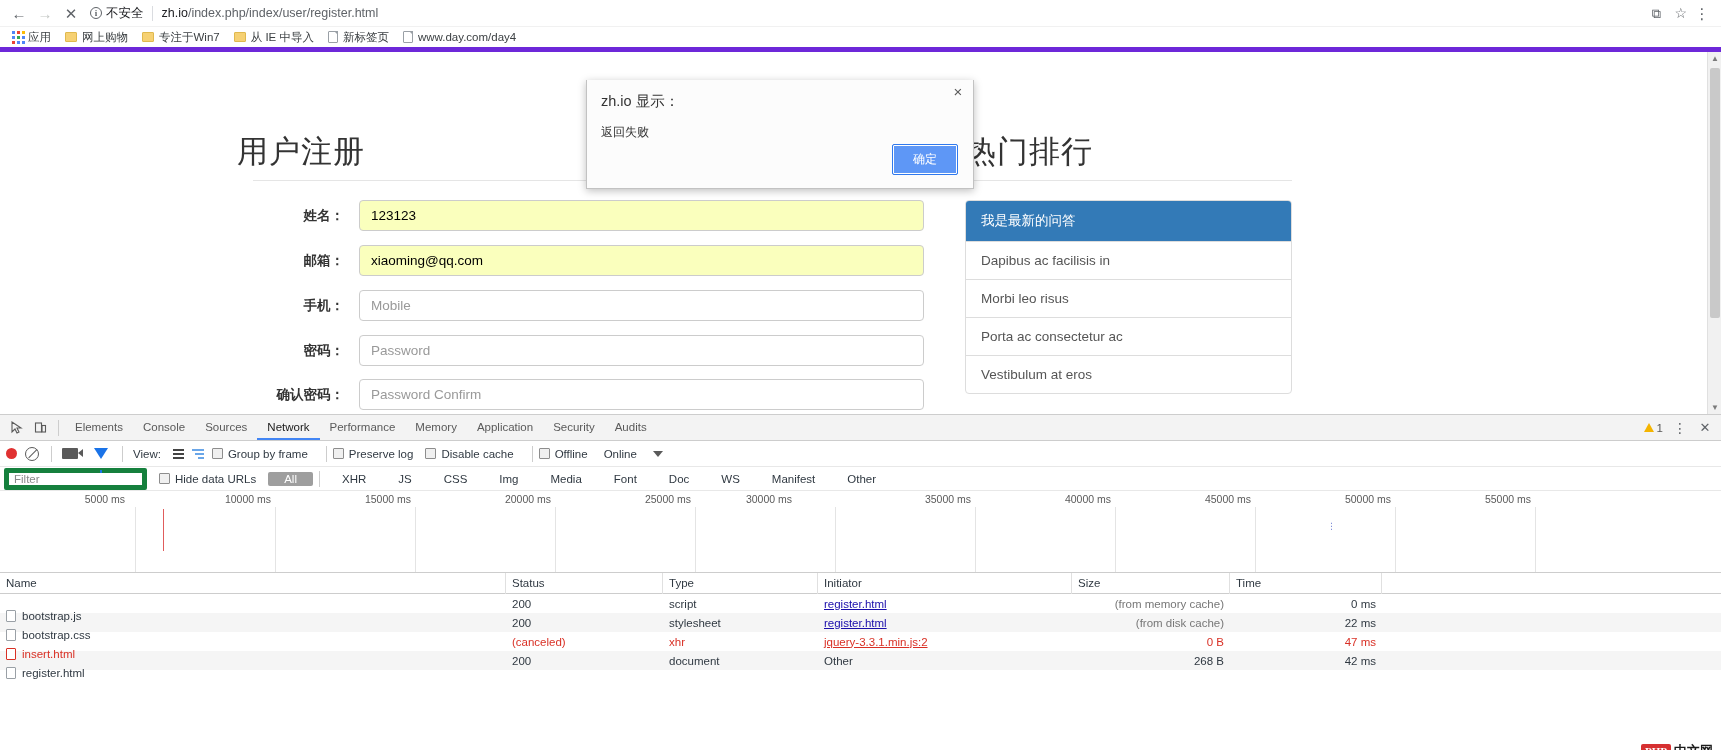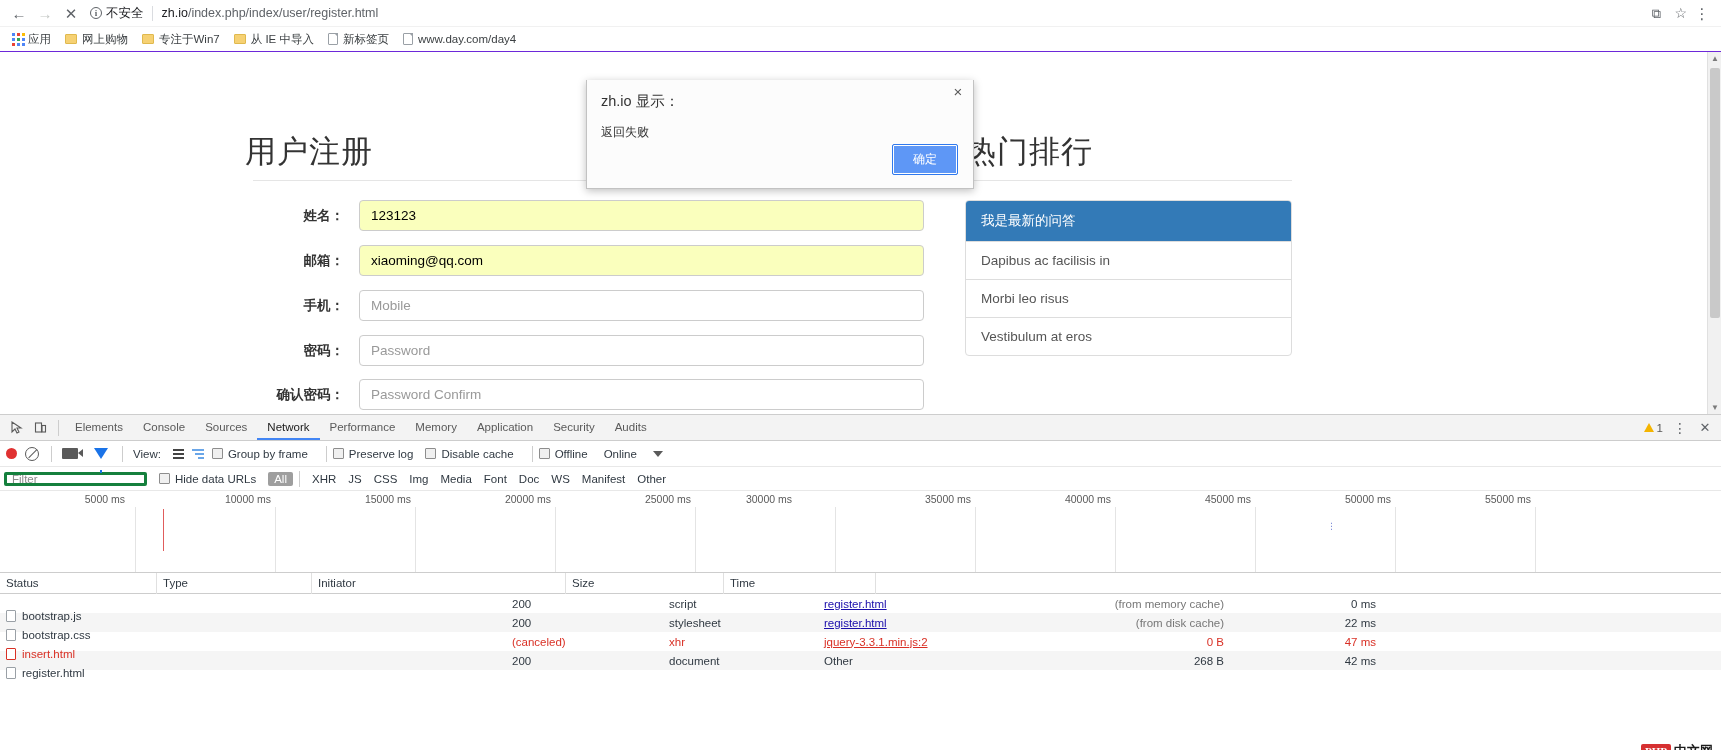--- a/index.html
+++ b/index.html
@@ -34,21 +34,21 @@
   .omni-sep { width: 1px; height: 15px; background: #dadce0; margin-right: 9px; }
   .url-strong { color: #202124; }
   .url-dim { color: #5f6368; }
   .omni-right { display: flex; align-items: center; gap: 10px; padding-right: 2px; }
   .ico-sq { width: 16px; height: 15px; color: #5f6368; font-size: 13px; line-height: 15px; text-align: center; }
   .star { color: #5f6368; font-size: 14px; }
   .kebab { color: #5f6368; font-size: 14px; letter-spacing: 0; line-height: 10px; }
 
   .bookmark-row {
     height: 25px; display: flex; align-items: center; gap: 0px; padding: 0 5px;
-    background: #fff; border-bottom: 1px solid #6d28d9; font-size: 11.5px; color: #3c4043;
+    background: #fff; border-bottom: 5px solid #6d28d9; font-size: 11.5px; color: #3c4043;
   }
   .bm { display: flex; align-items: center; gap: 5px; padding: 2px 7px; white-space: nowrap; }
   .apps-grid { display: grid; grid-template-columns: repeat(3, 3px); grid-gap: 2px; width: 11px; }
   .apps-grid i { width: 3px; height: 3px; background: #4f86f7; display: block; }
   .apps-grid i:nth-child(2) { background: #ea4335; }
   .apps-grid i:nth-child(3) { background: #fbbc05; }
   .apps-grid i:nth-child(5) { background: #34a853; }
   .apps-grid i:nth-child(7) { background: #ea4335; }
   .apps-grid i:nth-child(9) { background: #4f86f7; }
   .folder-ico {
@@ -64,21 +64,21 @@
   }
 
   
   .viewport {
     position: relative; height: 363px; background: #fff; overflow: hidden;
     border-bottom: 1px solid #cdcdcd;
   }
   .page-inner { position: relative; width: 1721px; height: 363px; }
 
   .page-title {
-    position: absolute; left: 245px; top: 79px;
+    position: absolute; left: 237px; top: 79px;
     font-size: 31px; color: #333; font-weight: normal; letter-spacing: 1px;
   }
   .page-title.right { left: 965px; }
   .hr-left { position: absolute; left: 253px; top: 128px; width: 685px; height: 1px; background: #e5e5e5; }
   .hr-right { position: absolute; left: 965px; top: 128px; width: 327px; height: 1px; background: #e5e5e5; }
 
   .form-row { position: absolute; left: 253px; display: flex; align-items: center; }
   .form-label {
     width: 106px; text-align: right; padding-right: 15px;
     font-size: 13.5px; color: #333; font-weight: bold;
@@ -166,26 +166,26 @@
   .tree-ico i:nth-child(1){ width: 12px; } .tree-ico i:nth-child(2){ width: 9px; margin-left:3px; } .tree-ico i:nth-child(3){ width: 6px; margin-left:6px; }
   .cb { width: 11px; height: 11px; border: 1px solid #8d8d8d; background: #f0f0f0; border-radius: 1px; flex: none; }
   .chk-lbl { display: flex; align-items: center; gap: 5px; margin-right: 12px; color: #303942; white-space: nowrap; }
   .caret-dn { width: 0; height: 0; border-left: 5px solid transparent; border-right: 5px solid transparent; border-top: 6px solid #5a5a5a; margin-left: 10px; }
 
   .dt-filterbar {
     height: 24px; display: flex; align-items: center; padding: 0 4px;
     border-bottom: 1px solid #e8e8e8; background: #fff; gap: 0;
   }
   .filter-input {
-    width: 143px; height: 14px; border: 3px solid #15803d; border-radius: 2px;
+    width: 143px; height: 22px; border: 5px solid #15803d; border-radius: 2px;
     padding: 0 5px; font-size: 11.5px; outline: none; color: #303942;
     font-family: "Liberation Sans", sans-serif;
   }
   .filter-input::placeholder { color: #8a8a8a; }
-  .ftype { padding: 1px 6px; color: #303942; cursor: pointer; white-space: nowrap; }
+  .ftype { padding: 1px 16px; color: #303942; cursor: pointer; white-space: nowrap; }
   .ftype.active { background: #9e9e9e; color: #fff; border-radius: 2px; }
 
   
   .timeline { position: relative; height: 82px; border-bottom: 1px solid #cdcdcd; background: #fff; }
   .tl-labels { position: relative; height: 16px; }
   .tl-tick {
     position: absolute; top: 2px; font-size: 10.5px; color: #5a5a5a; transform: translateX(-100%);
     padding-right: 4px;
   }
   .tl-grid { position: absolute; top: 16px; bottom: 0; width: 1px; background: #e4e4e4; }
@@ -317,20 +317,21 @@
     </div>
     <div class="form-row" style="top:327px">
       <div class="form-label">确认密码：</div>
       <input class="form-input" placeholder="Password Confirm" style="">
     </div>
 
     <div class="panel">
       <div class="panel-head">我是最新的问答</div>
       <div class="panel-item">Dapibus ac facilisis in</div>
       <div class="panel-item">Morbi leo risus</div>
+      <div class="panel-item">Porta ac consectetur ac</div>
       <div class="panel-item">Vestibulum at eros</div>
     </div>
 
     <div class="alert-dialog">
       <div class="alert-close">×</div>
       <div class="alert-title">zh.io 显示：</div>
       <div class="alert-msg">返回失败</div>
       <button class="alert-ok">确定</button>
     </div>
 
@@ -459,20 +460,21 @@
     <div class="tl-grid" style="left:975px"></div>
     <div class="tl-grid" style="left:1115px"></div>
     <div class="tl-grid" style="left:1255px"></div>
     <div class="tl-grid" style="left:1395px"></div>
     <div class="tl-grid" style="left:1535px"></div>
     <div class="tl-bar" style="left:163px"></div>
     <div class="tl-dots" style="left:1327px">⋮</div>
   </div>
 
   <div class="nt-head">
+    <div class="c-name">Name</div>
     <div class="c-status">Status</div>
     <div class="c-type">Type</div>
     <div class="c-init">Initiator</div>
     <div class="c-size" style="text-align:left">Size</div>
     <div class="c-time" style="text-align:left">Time</div>
   </div>
 
   <div class="nt-row">
     <div class="c-name">
         <span class="file-ico"></span>

